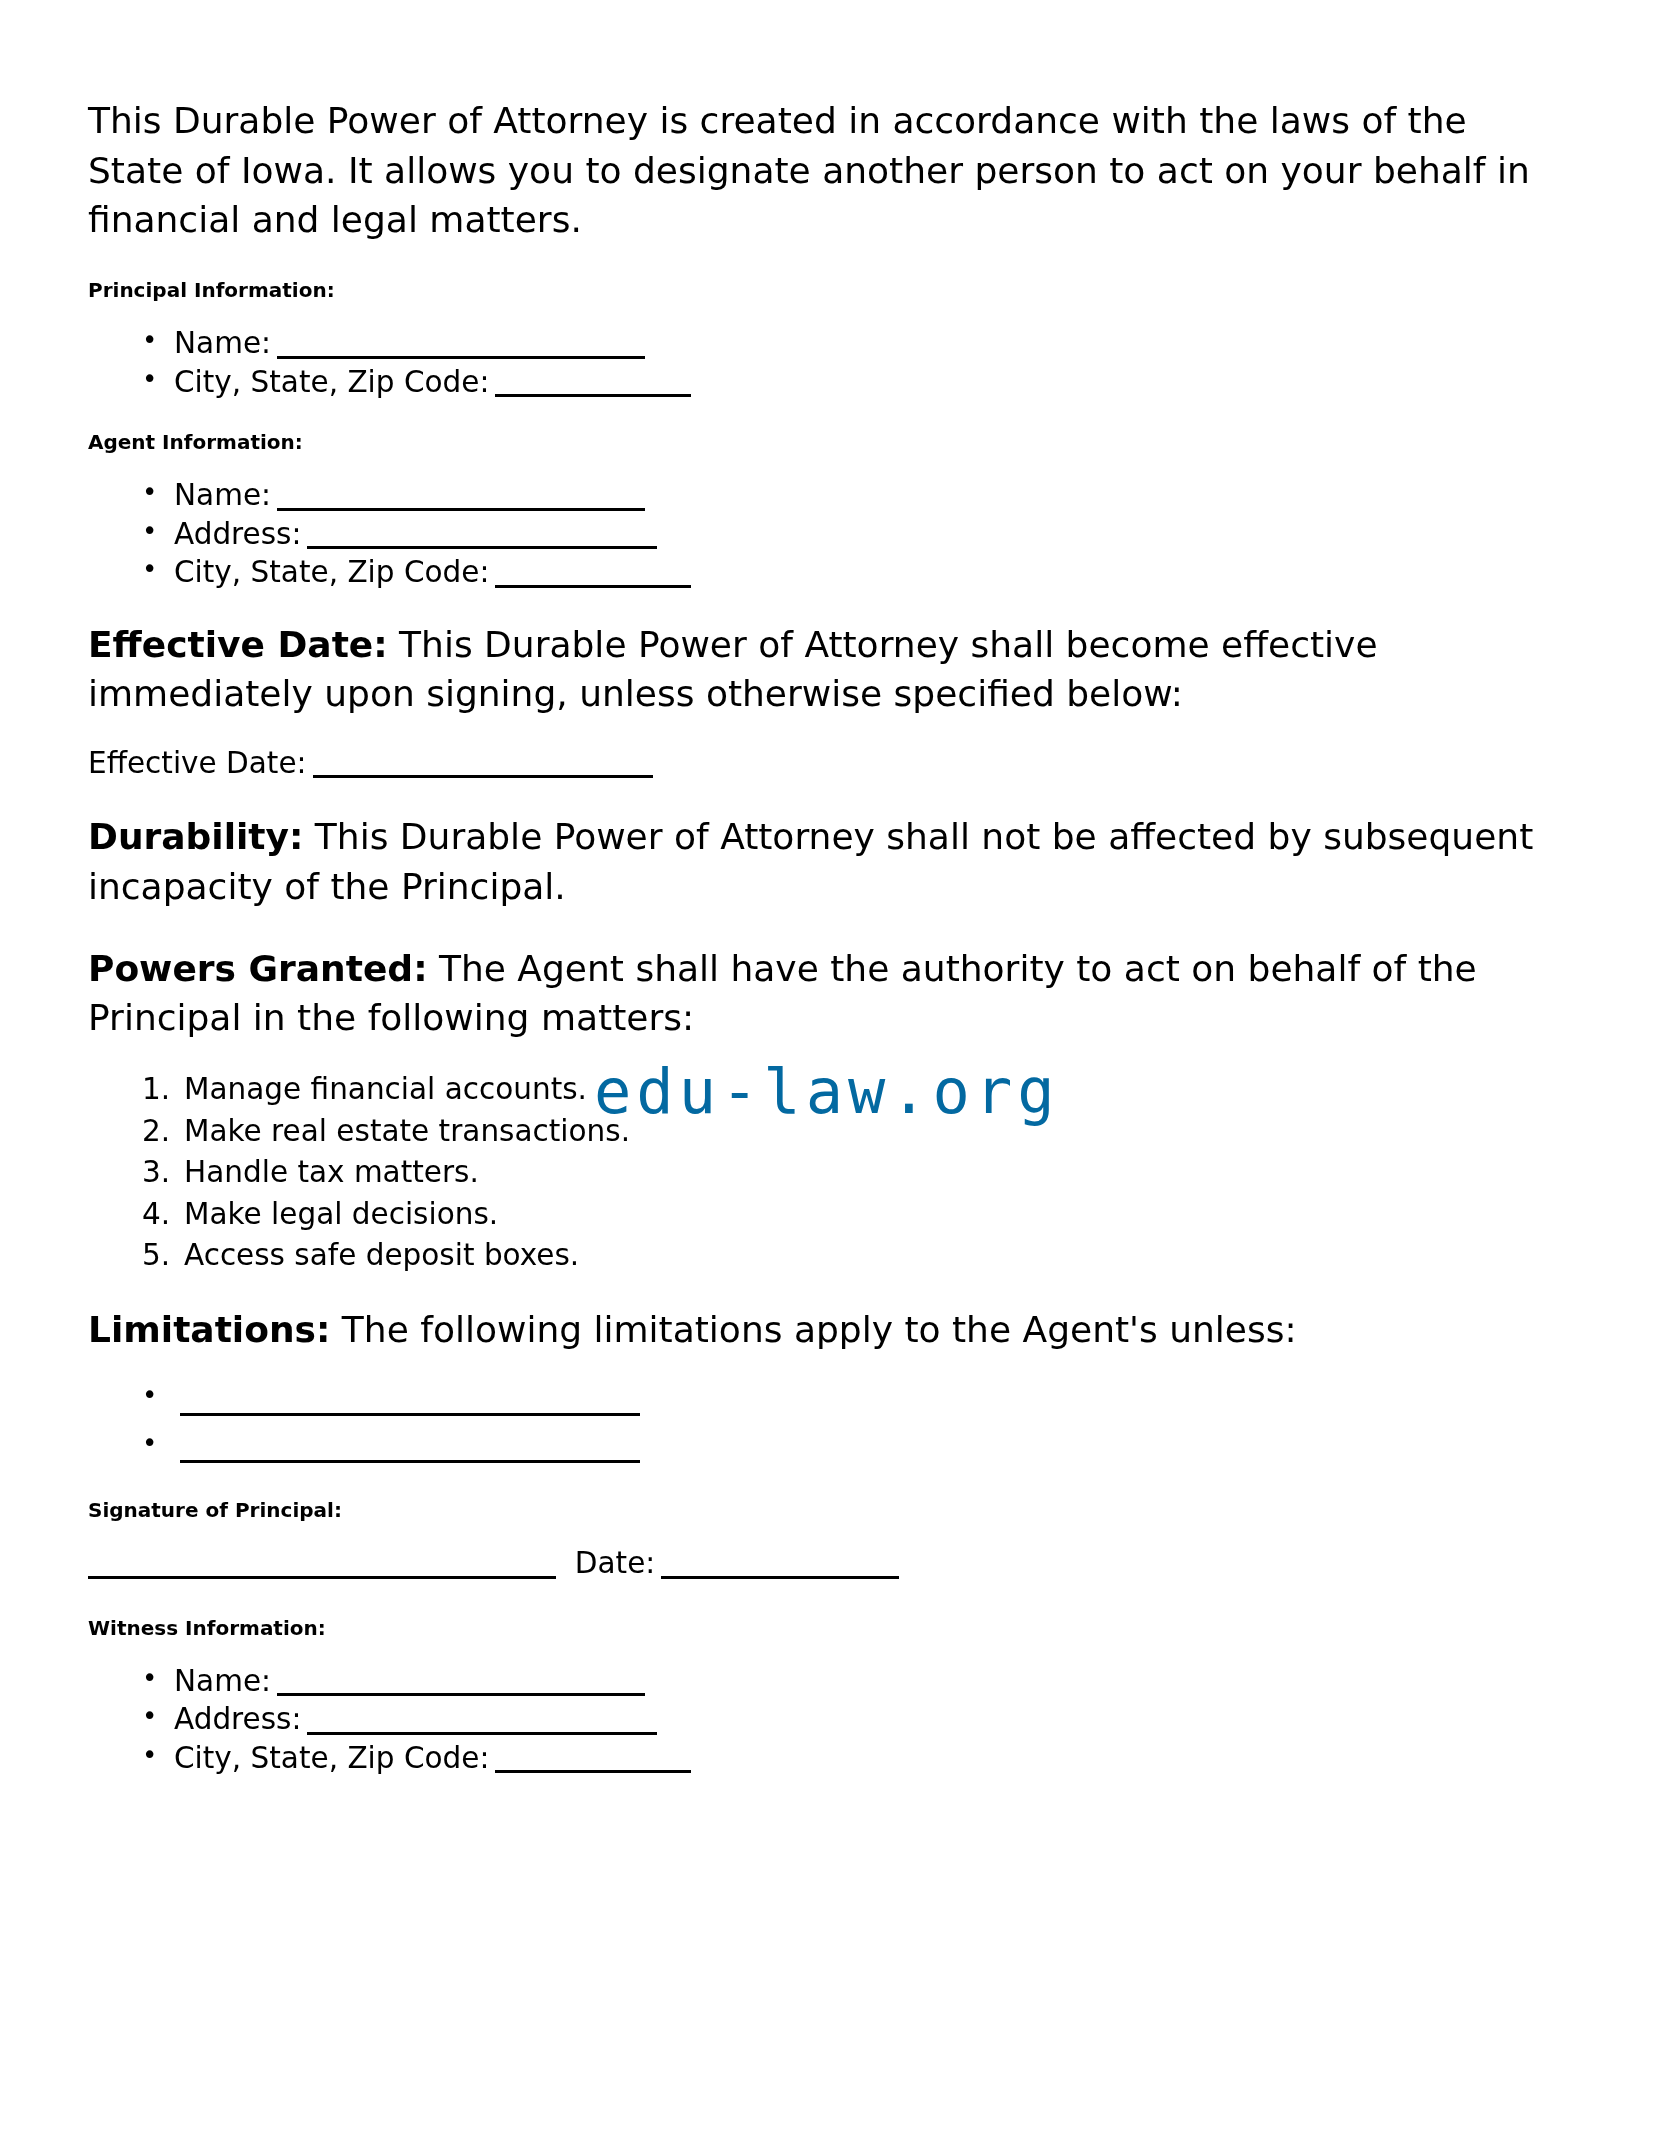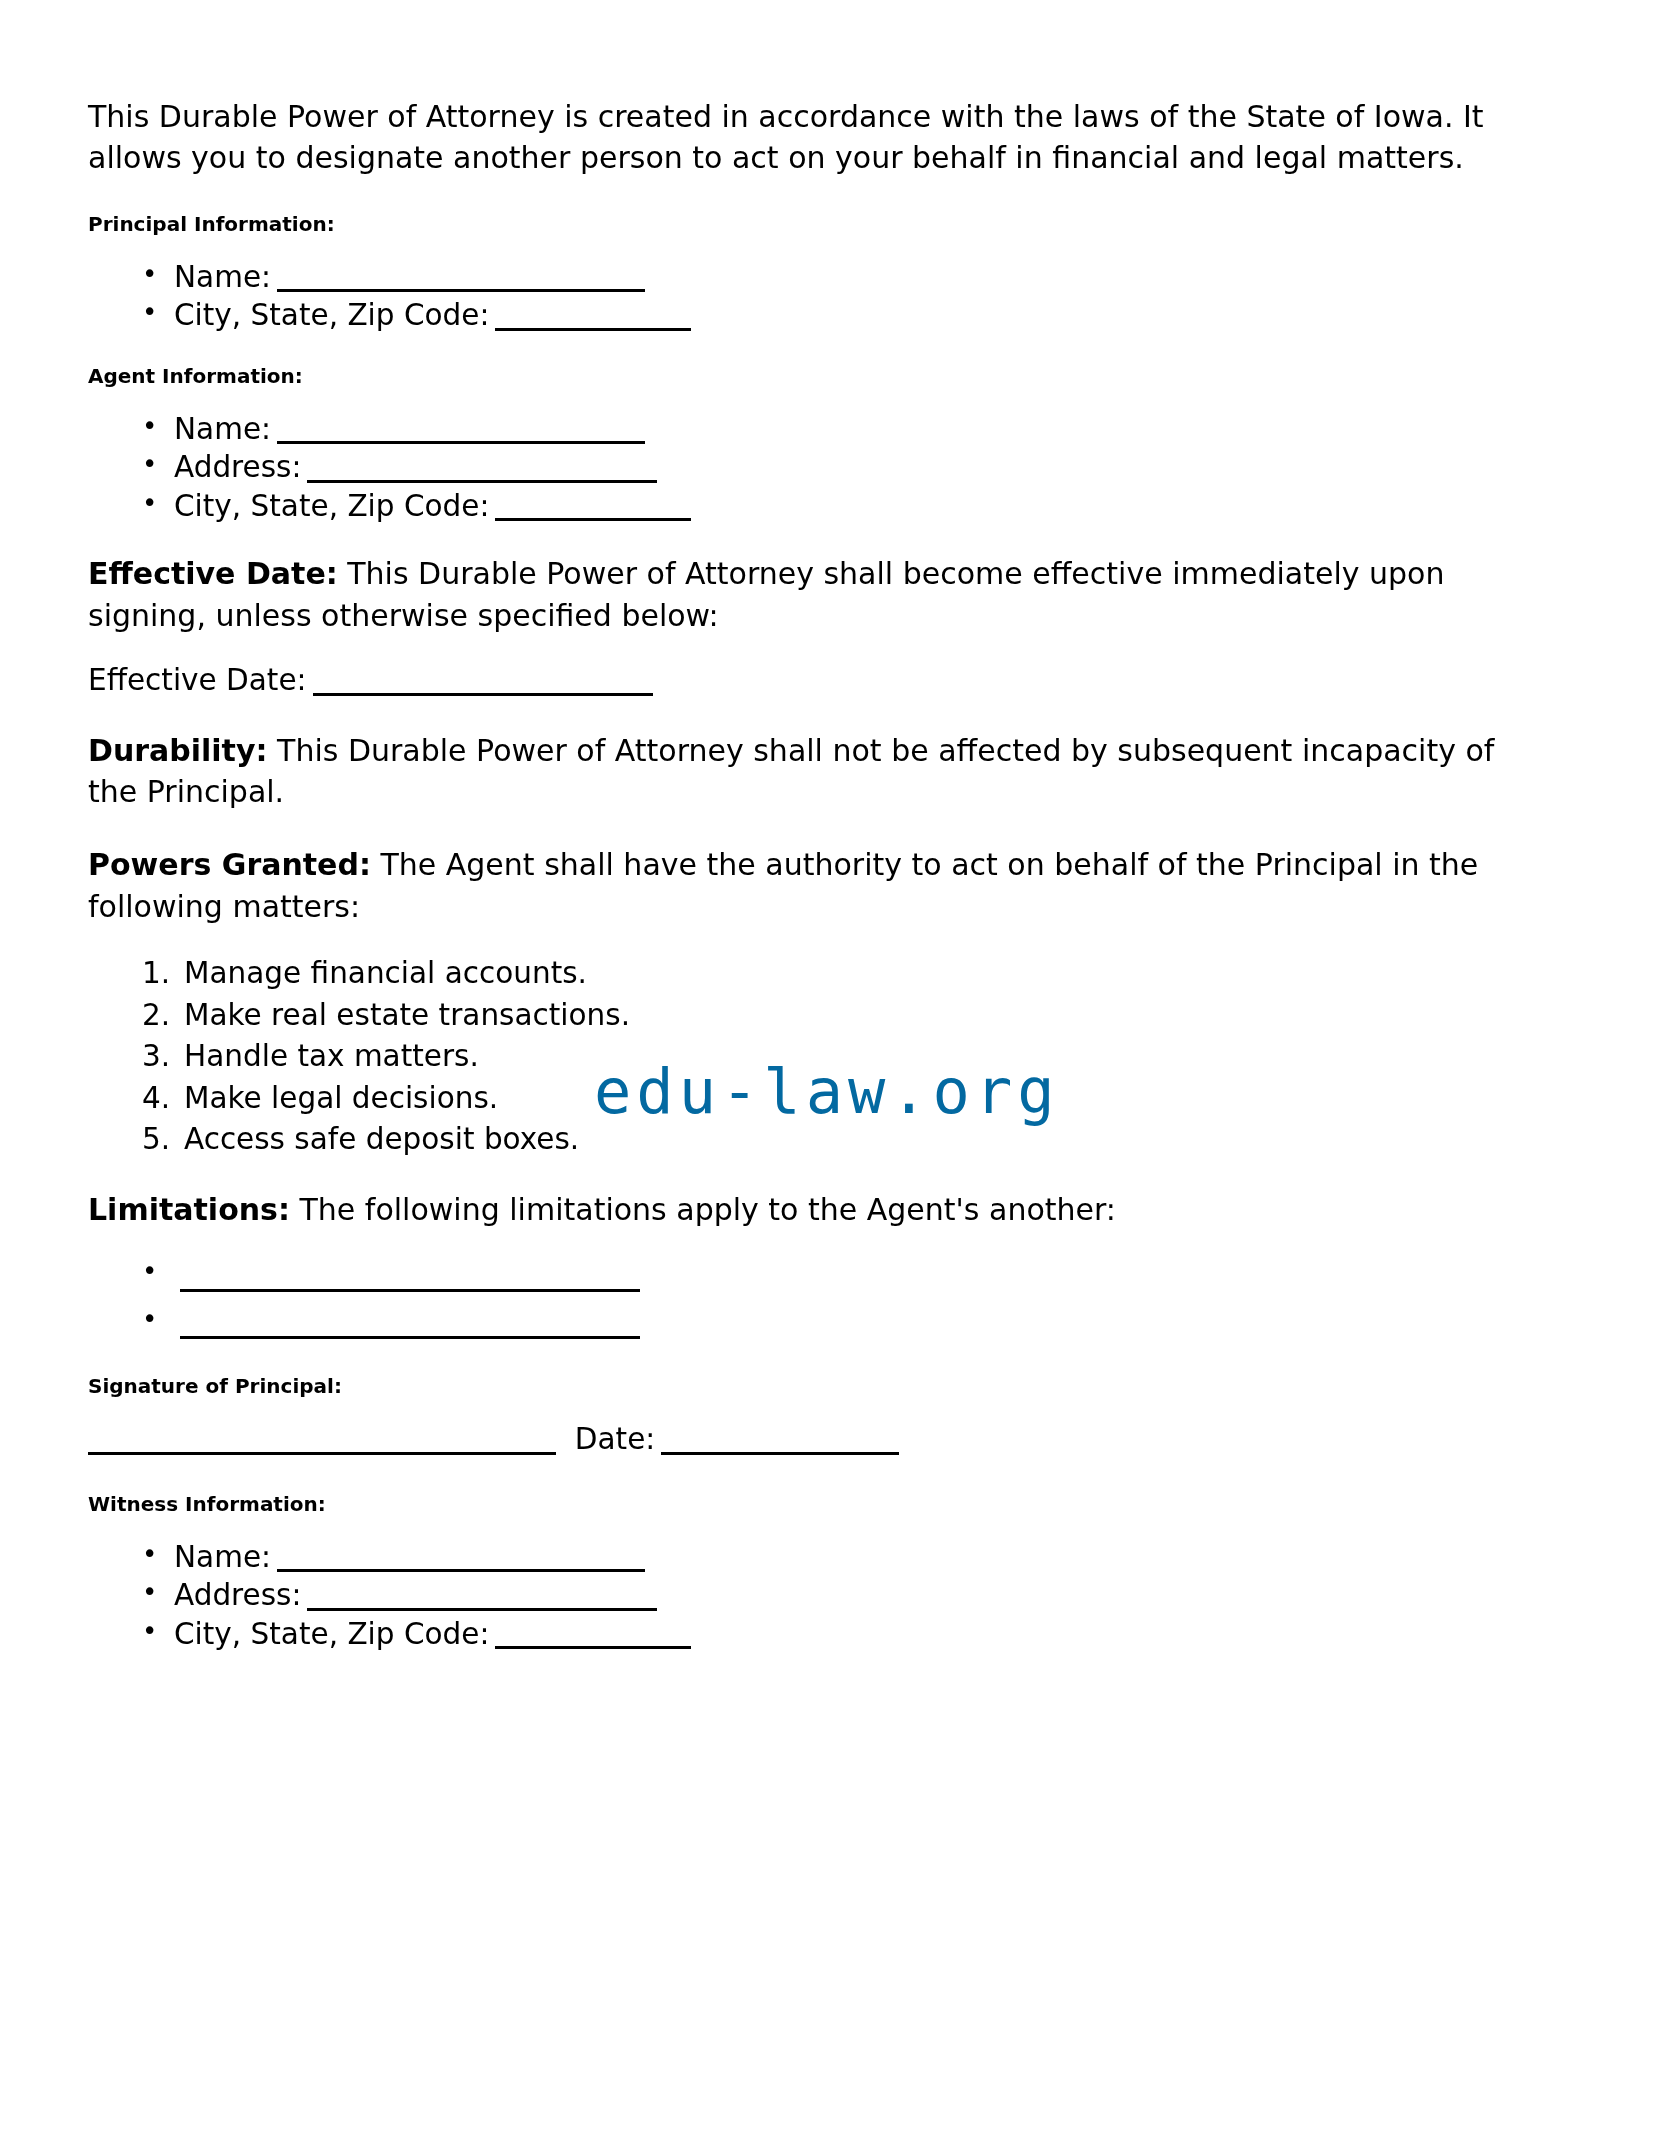--- a/index.html
+++ b/index.html
@@ -25,21 +25,21 @@
   }
   .doc-title {
     font-size: 62px;
     font-weight: bold;
     line-height: 1.1;
     letter-spacing: -0.5px;
     margin: 0 0 46px 0;
     max-width: 1180px;
   }
   p.body-text {
-    font-size: 30px;
+    font-size: 36px;
     line-height: 1.38;
     margin: 0 0 32px 0;
     max-width: 1460px;
   }
   p.body-text.tight {
     margin-bottom: 30px;
   }
   .lead-in {
     font-weight: bold;
   }
@@ -178,21 +178,21 @@
   <p class="body-text"><span class="lead-in">Powers Granted:</span><span> The Agent shall have the authority to act on behalf of the Principal in the following matters:</span></p>
 
   <ol class="powers-list">
     <li>Manage financial accounts.</li>
     <li>Make real estate transactions.</li>
     <li>Handle tax matters.</li>
     <li>Make legal decisions.</li>
     <li>Access safe deposit boxes.</li>
   </ol>
 
-  <p class="body-text"><span class="lead-in">Limitations:</span><span> The following limitations apply to the Agent's another:</span></p>
+  <p class="body-text"><span class="lead-in">Limitations:</span><span> The following limitations apply to the Agent's unless:</span></p>
 
   <ul class="limit-list">
     <li><span class="blank w-limit"></span></li>
     <li><span class="blank w-limit"></span></li>
   </ul>
 
   <h2 class="section-heading">Signature of Principal:</h2>
 
   <p class="signature-line"><span class="blank w-sig" style="margin-left:0"></span>&nbsp;&nbsp;<span>Date:</span><span class="blank w-sigdate"></span></p>
 

